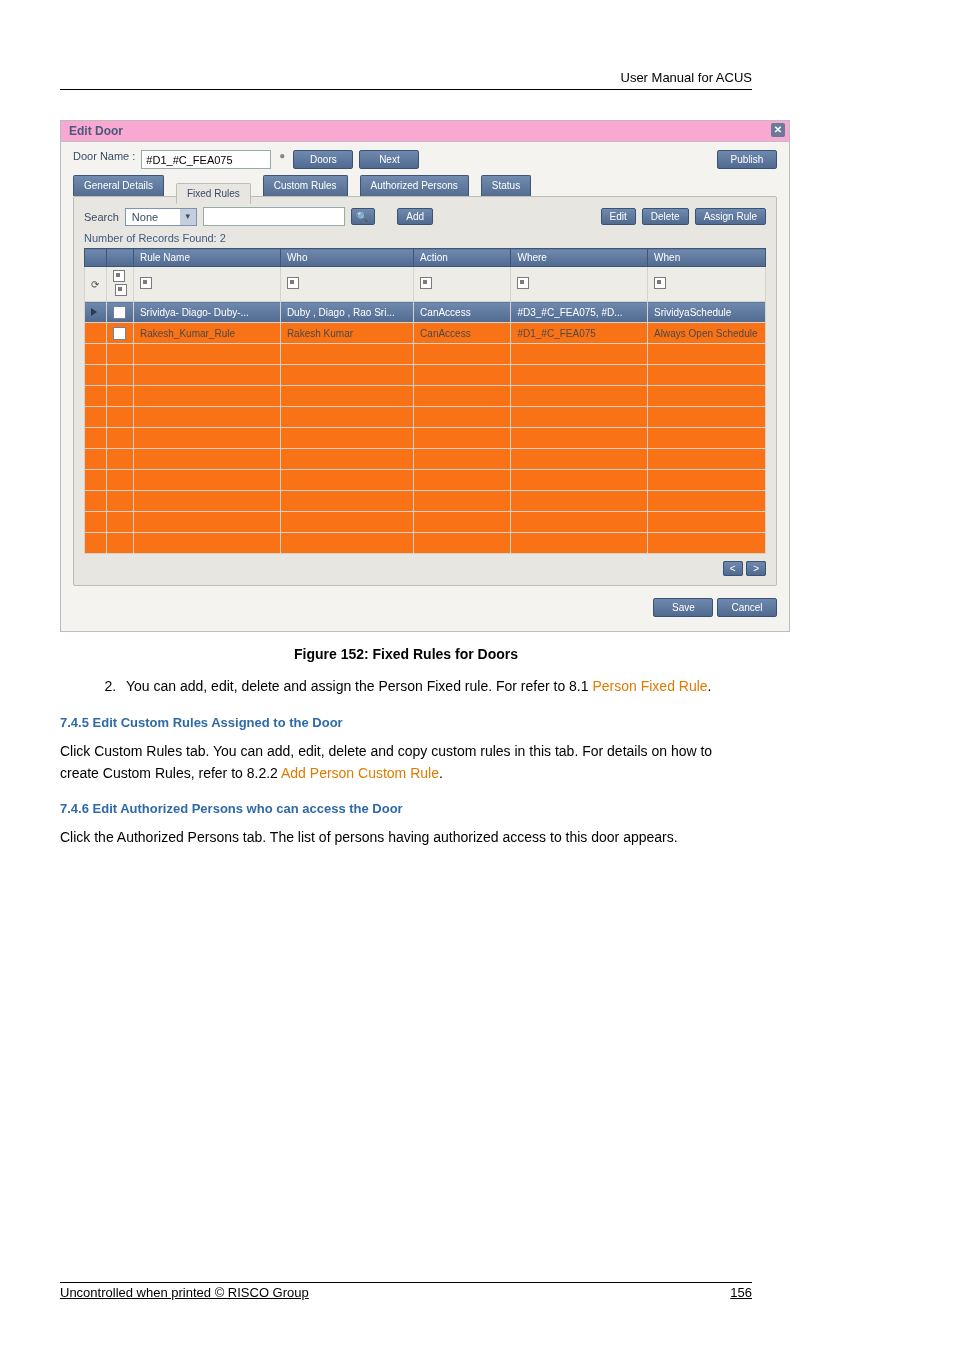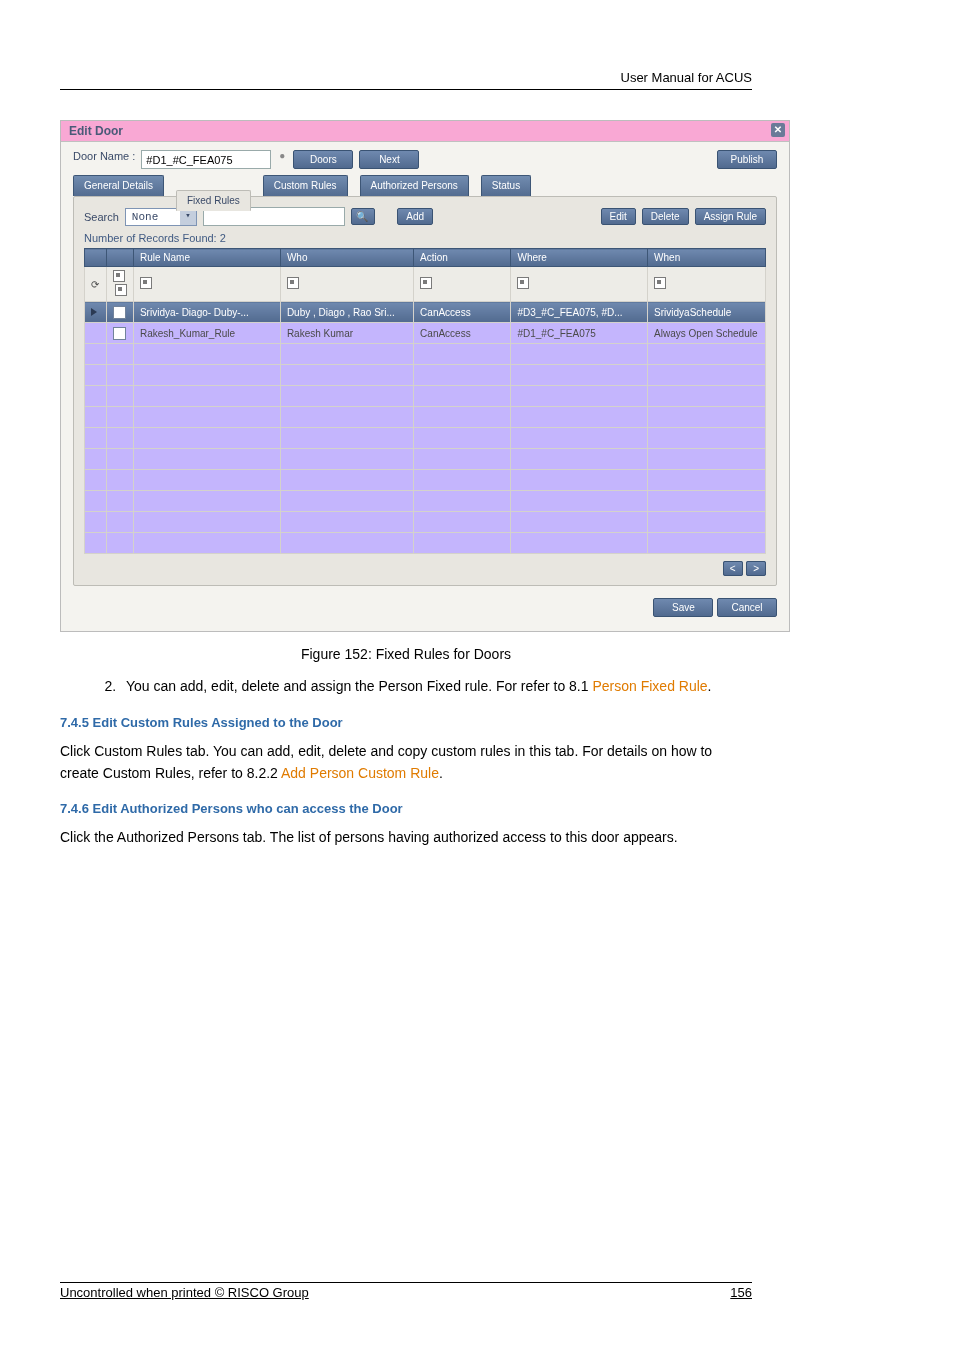--- a/index.html
+++ b/index.html
@@ -99,41 +99,40 @@
     border-radius: 2px 2px 0 0;
     border: 1px solid #3d5676;
     border-bottom: none;
   }
   .tab-active {
     background: #e8e6e0;
     color: #3a4a68;
     border: 1px solid #bdbcb6;
     border-bottom: 1px solid #e8e6e0;
     position: relative;
-    top: 15px;
+    top: 8px;
   }
   .panel-outer {
     border: 1px solid #bdbcb6;
     border-radius: 2px;
     padding: 10px;
     background: #e8e6e0;
   }
   .search-row {
     display: flex;
     align-items: center;
     gap: 6px;
     margin-bottom: 4px;
   }
   .search-label { color:#3a4a68; font-size:11px; }
   .search-field {
     display:flex;
     border:1px solid #7e94b4;
     background:#fff;
     font-size:11px;
-    font-family:Liberation Mono, monospace;
   }
   .search-text { padding:2px 6px; min-width:42px; color:#3a4a68;}
   .search-drop { width:16px; background:#c4cedd; text-align:center; font-size:9px; color:#3a4a68; line-height:15px;}
   .search-input {
     border:1px solid #9aa;
     background:#fff;
     width:140px;
     height:17px;
   }
   .small-btn {
@@ -143,21 +142,21 @@
     font-size:10px;
     padding:2px 8px;
     border-radius:2px;
   }
   .small-btn.icon-only { padding:2px 5px; }
   .records-found { color:#405a82; font-size:11px; margin:6px 0 4px 0;}
   table.grid {
     width:100%;
     border-collapse: collapse;
     font-size:10px;
-    background:#c4b5fd;
+    background:#f97316;
   }
   table.grid th {
     background: linear-gradient(#6f89af,#516a8f);
     color:#fff;
     text-align:left;
     padding:3px 6px;
     border:1px solid #3d5676;
     font-weight:normal;
   }
   table.grid td {
@@ -202,21 +201,21 @@
     border-left:6px solid #2b3a53;
   }
   .pager {
     text-align:right;
     margin-top:6px;
   }
   .pager .small-btn { padding:1px 6px; }
   .footer-btns { text-align:right; margin-top:12px; }
   .caption {
     text-align:center;
-    font-weight:normal;
+    font-weight:bold;
     font-size:14px;
     margin:14px 0 14px 0;
   }
   ol.numlist {
     list-style: decimal;
     margin: 0 0 18px 60px;
     padding:0;
   }
   ol.numlist li { font-size:14px; line-height:1.5; padding-left:6px;}
   .link-orange { color:#e07b00; font-weight:normal; }

